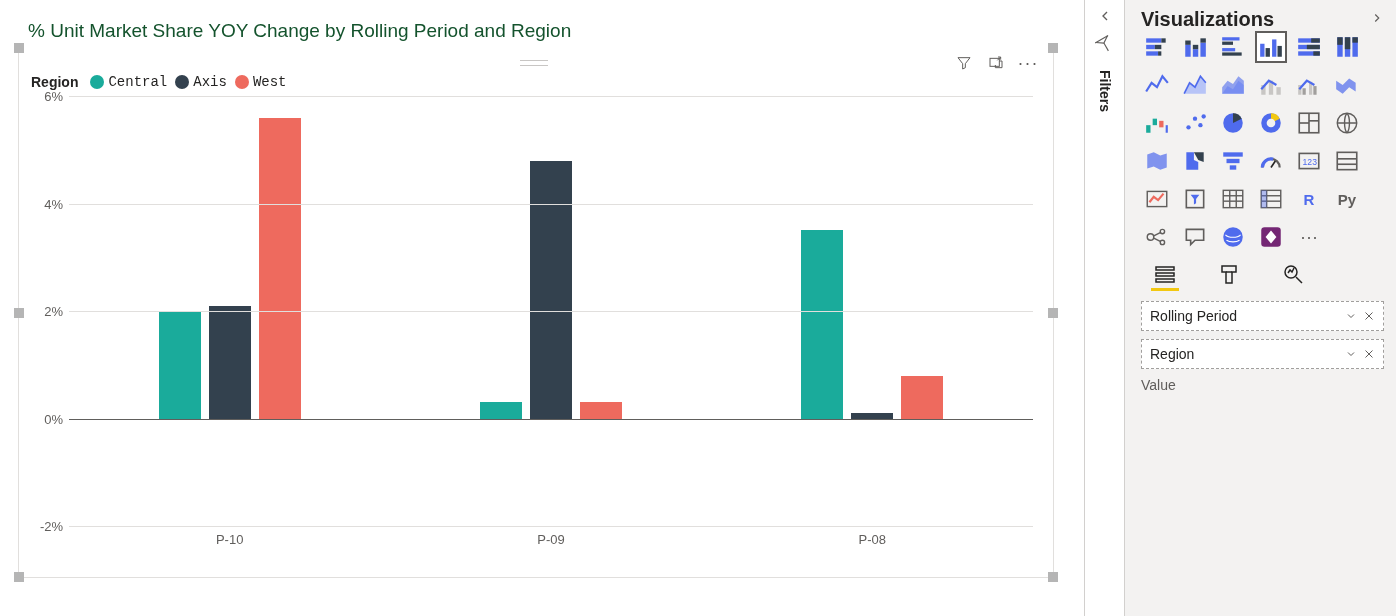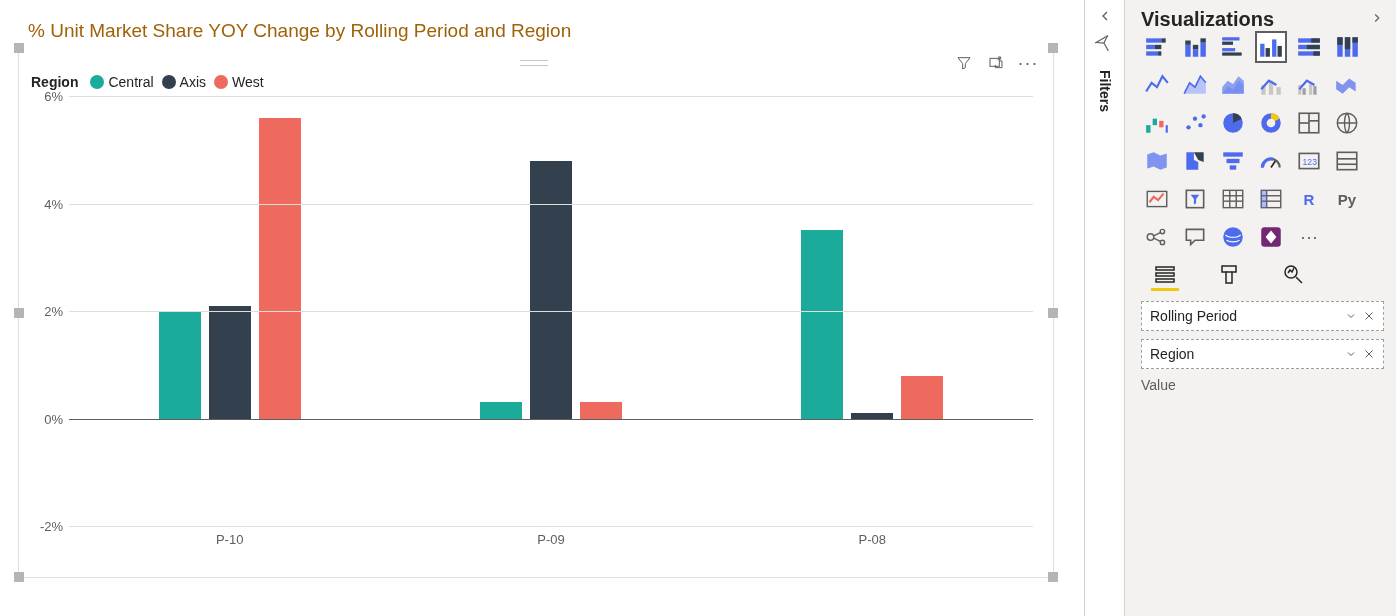--- a/index.html
+++ b/index.html
@@ -23,21 +23,21 @@
     color:#252423;
   }
   
   .canvas-area{
     flex:1;
     position:relative;
     padding:0 30px 0 18px;
   }
   .chart-title{
     font-size:19px;
-    color:#a16207;
+    color:#14532d;
     margin:20px 0 6px 10px;
     font-weight:400;
   }
   .visual{
     position:relative;
     border:1px solid #e1dfdd;
     border-top:none;
     padding:12px 12px 8px 8px;
     height:530px;
   }
@@ -61,21 +61,21 @@
   
   .visual-header{display:flex;gap:14px;position:absolute;right:16px;top:6px;}
   .vh-icon{width:18px;height:18px;display:flex;align-items:center;justify-content:center;color:#605e5c;border:1px solid transparent;}
   .vh-icon svg{width:18px;height:18px;}
   .dots{font-size:18px;letter-spacing:1px;color:#605e5c;line-height:10px;}
 
   
   .legend{display:flex;align-items:center;gap:8px;font-size:14px;margin:8px 0 0 4px;font-weight:600;color:#252423}
   .legend .lbl{font-weight:700;margin-right:4px;}
   .swatch{width:14px;height:14px;border-radius:50%;display:inline-block;}
-  .lg-item{display:flex;align-items:center;gap:4px;font-weight:400;}
+  .lg-item{display:flex;align-items:center;gap:4px;font-weight:400;font-family:Liberation Mono, monospace;}
 
   
   .plot{position:relative;margin-top:6px;height:430px;margin-left:42px;margin-right:8px;}
   .y-axis{position:absolute;left:-42px;top:0;bottom:0;width:40px;}
   .y-tick{position:absolute;right:4px;font-size:13px;color:#605e5c;transform:translateY(-50%);}
   .grid-line{position:absolute;left:0;right:0;height:1px;background:#e1dfdd;}
   .zero-line{background:#605e5c;}
   .bars-row{position:absolute;left:0;right:0;top:0;bottom:0;display:flex;}
   .group{flex:1;display:flex;align-items:flex-end;justify-content:center;gap:8px;position:relative;height:100%;}
   .bar{width:42px;position:absolute;}

